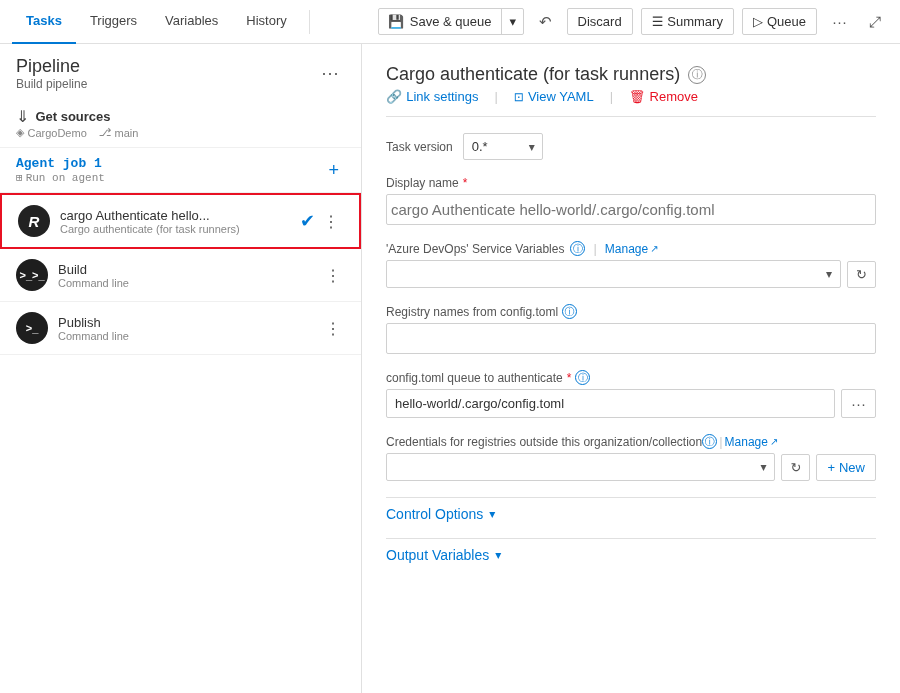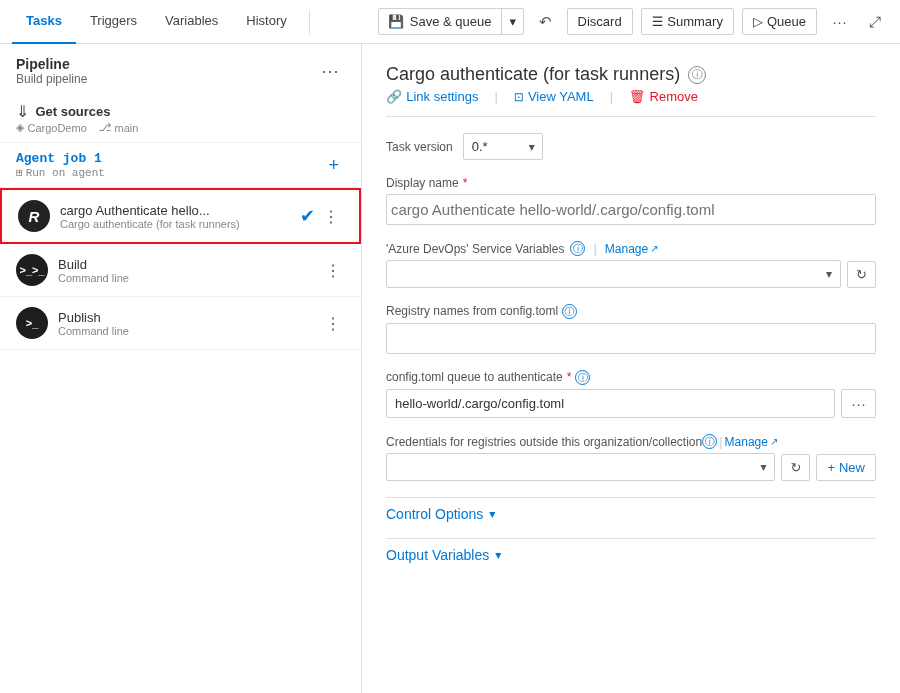--- a/index.html
+++ b/index.html
@@ -30,21 +30,21 @@
     }
     .save-queue-main { padding: 5px 10px; cursor: pointer; font-size: 13px; color: #333; display: flex; align-items: center; gap: 5px; }
     .save-queue-dropdown { padding: 5px 7px; border-left: 1px solid #d0d0d0; cursor: pointer; display: flex; align-items: center; }
 
     
     .main-layout { display: flex; height: calc(693px - 44px); }
 
     
     .sidebar { width: 362px; min-width: 362px; border-right: 1px solid #e0e0e0; overflow-y: auto; background: #fff; }
     .sidebar-header { padding: 12px 16px 8px; display: flex; align-items: center; justify-content: space-between; }
-    .sidebar-title { font-weight: 700; font-size: 14px; }
+    .sidebar-title { font-weight: 400; font-size: 18px; }
     .sidebar-subtitle { font-size: 12px; color: #666; }
     .sidebar-more { background: none; border: none; cursor: pointer; font-size: 18px; color: #555; padding: 2px 6px; }
 
     .sidebar-section { padding: 8px 16px; display: flex; align-items: center; gap: 8px; border-bottom: 1px solid #f0f0f0; }
     .sidebar-section-name { font-weight: 600; font-size: 13px; }
     .sidebar-section-meta { font-size: 11px; color: #888; display: flex; gap: 12px; }
     .meta-item { display: flex; align-items: center; gap: 3px; }
 
     .agent-job-header {
       padding: 8px 16px; display: flex; align-items: center; justify-content: space-between;
@@ -73,21 +73,21 @@
     
     .right-panel { flex: 1; overflow-y: auto; padding: 20px 24px; }
     .panel-title { font-size: 18px; font-weight: 400; color: #333; margin-bottom: 4px; display: flex; align-items: center; gap: 8px; }
     .panel-title-icon { color: #888; font-size: 14px; border: 1px solid #888; border-radius: 50%; width: 18px; height: 18px; display: inline-flex; align-items: center; justify-content: center; font-size: 11px; flex-shrink: 0; }
 
     .panel-links { display: flex; align-items: center; gap: 16px; margin-bottom: 16px; padding-bottom: 12px; border-bottom: 1px solid #e0e0e0; }
     .panel-link { display: flex; align-items: center; gap: 4px; color: #0078d4; cursor: pointer; font-size: 13px; text-decoration: none; }
     .panel-link-sep { color: #ccc; }
 
     .form-group { margin-bottom: 16px; }
-    .form-label { font-size: 12px; color: #555; margin-bottom: 4px; display: flex; align-items: flex-start; gap: 4px; }
+    .form-label { font-size: 12px; color: #555; margin-bottom: 4px; display: flex; align-items: flex-end; gap: 4px; }
     .form-label .required { color: #e81123; }
     .form-label .info-icon { color: #0078d4; cursor: pointer; font-size: 12px; border: 1px solid #0078d4; border-radius: 50%; width: 15px; height: 15px; display: inline-flex; align-items: center; justify-content: center; font-size: 10px; }
     .form-input {
       width: 100%; border: 1px solid #d0d0d0; border-radius: 2px; padding: 6px 4px;
       font-size: 15px; color: #737373; outline: none;
     }
 
     .task-version-row { display: flex; align-items: center; gap: 10px; margin-bottom: 16px; }
     .task-version-label { font-size: 12px; color: #555; }
     .task-version-select {

